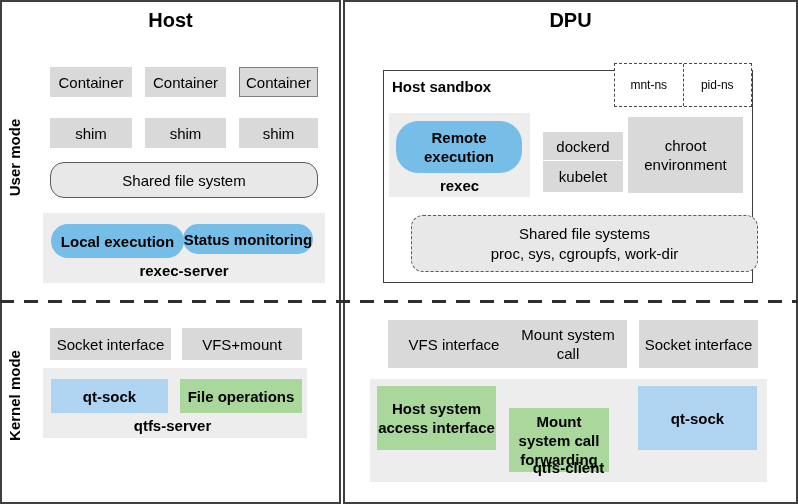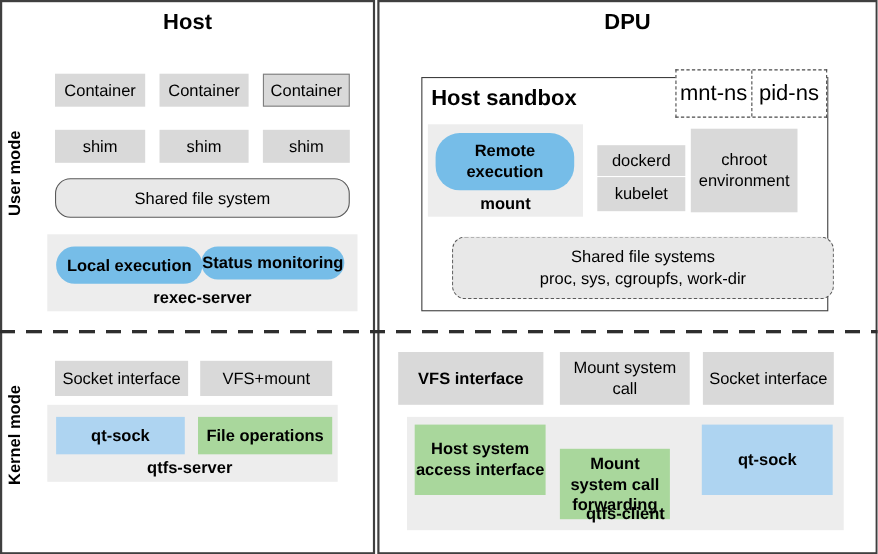--- a/index.html
+++ b/index.html
@@ -27,23 +27,23 @@
   .roundsolid {
     background:var(--rounded-gray,#E8E8E8); border:1.5px solid var(--border-gray,#595959);
     border-radius:14px; display:flex; align-items:center; justify-content:center; font-size:15px;
   }
   .rounddashed {
     background:var(--rounded-gray,#E8E8E8); border:1.5px dashed var(--border-gray,#595959);
     border-radius:12px; display:flex; flex-direction:column; align-items:center; justify-content:center;
     font-size:15px; line-height:20px;
   }
   .sandbox { border:1.5px solid var(--border-dark,#3F3F3F); background:#fff; }
-  .sandboxlbl { font-size:20px; font-weight:bold; }
+  .sandboxlbl { font-size:15px; font-weight:bold; }
   .nsgroup { background:#fff; border:1.5px dashed #4a4a4a; display:flex; }
-  .nscell { flex:1; display:flex; align-items:center; justify-content:center; font-size:20px; }
+  .nscell { flex:1; display:flex; align-items:center; justify-content:center; font-size:12px; }
   .nsdivider { width:0; border-left:1.5px dashed #4a4a4a; }
   .dashline {
     background:repeating-linear-gradient(90deg, #2e2e2e 0 14px, transparent 14px 24px);
     height:3px; z-index:5;
   }
 </style>
 </head>
 <body>
 
 <div id="canvas">
@@ -84,32 +84,32 @@
   <div class="abs sandboxlbl" style="left:392px;top:78px;">Host sandbox</div>
 
   <div class="abs nsgroup" style="left:614px;top:63px;width:138px;height:44px;">
     <div class="nscell">mnt-ns</div>
     <div class="nsdivider"></div>
     <div class="nscell">pid-ns</div>
   </div>
 
   <div class="abs group" style="left:389px;top:113px;width:141px;height:84px;"></div>
   <div class="abs box blue" style="left:396px;top:121px;width:126px;height:52px;">Remote execution</div>
-  <div class="abs grouplbl" style="left:389px;top:177px;width:141px;">mount</div>
+  <div class="abs grouplbl" style="left:389px;top:177px;width:141px;">rexec</div>
 
   <div class="abs box" style="left:543px;top:132px;width:80px;height:28px;">dockerd</div>
   <div class="abs box" style="left:543px;top:161px;width:80px;height:31px;">kubelet</div>
-  <div class="abs box" style="left:628px;top:117px;width:97px;height:76px;">chroot environment</div>
+  <div class="abs box" style="left:628px;top:117px;width:115px;height:76px;">chroot environment</div>
 
   <div class="abs rounddashed" style="left:395px;top:215px;width:347px;height:57px;margin-left:16px;">
     <div>Shared file systems</div>
     <div>proc, sys, cgroupfs, work-dir</div>
   </div>
 
-  <div class="abs box" style="left:362px;top:320px;width:132px;height:48px;font-weight:bold;">VFS interface</div>
+  <div class="abs box" style="left:388px;top:320px;width:132px;height:48px;">VFS interface</div>
   <div class="abs box" style="left:509px;top:320px;width:118px;height:48px;">Mount system call</div>
   <div class="abs box" style="left:639px;top:320px;width:119px;height:48px;">Socket interface</div>
 
   <div class="abs group" style="left:370px;top:379px;width:397px;height:103px;"></div>
   <div class="abs box green" style="left:377px;top:386px;width:119px;height:64px;">Host system access interface</div>
   <div class="abs box green" style="left:509px;top:408px;width:100px;height:64px;">Mount system call forwarding</div>
   <div class="abs box lblue" style="left:638px;top:386px;width:119px;height:64px;">qt-sock</div>
   <div class="abs grouplbl" style="left:370px;top:459px;width:397px;">qtfs-client</div>
 
   <div class="abs dashline" style="left:0;top:300px;width:798px;"></div>

